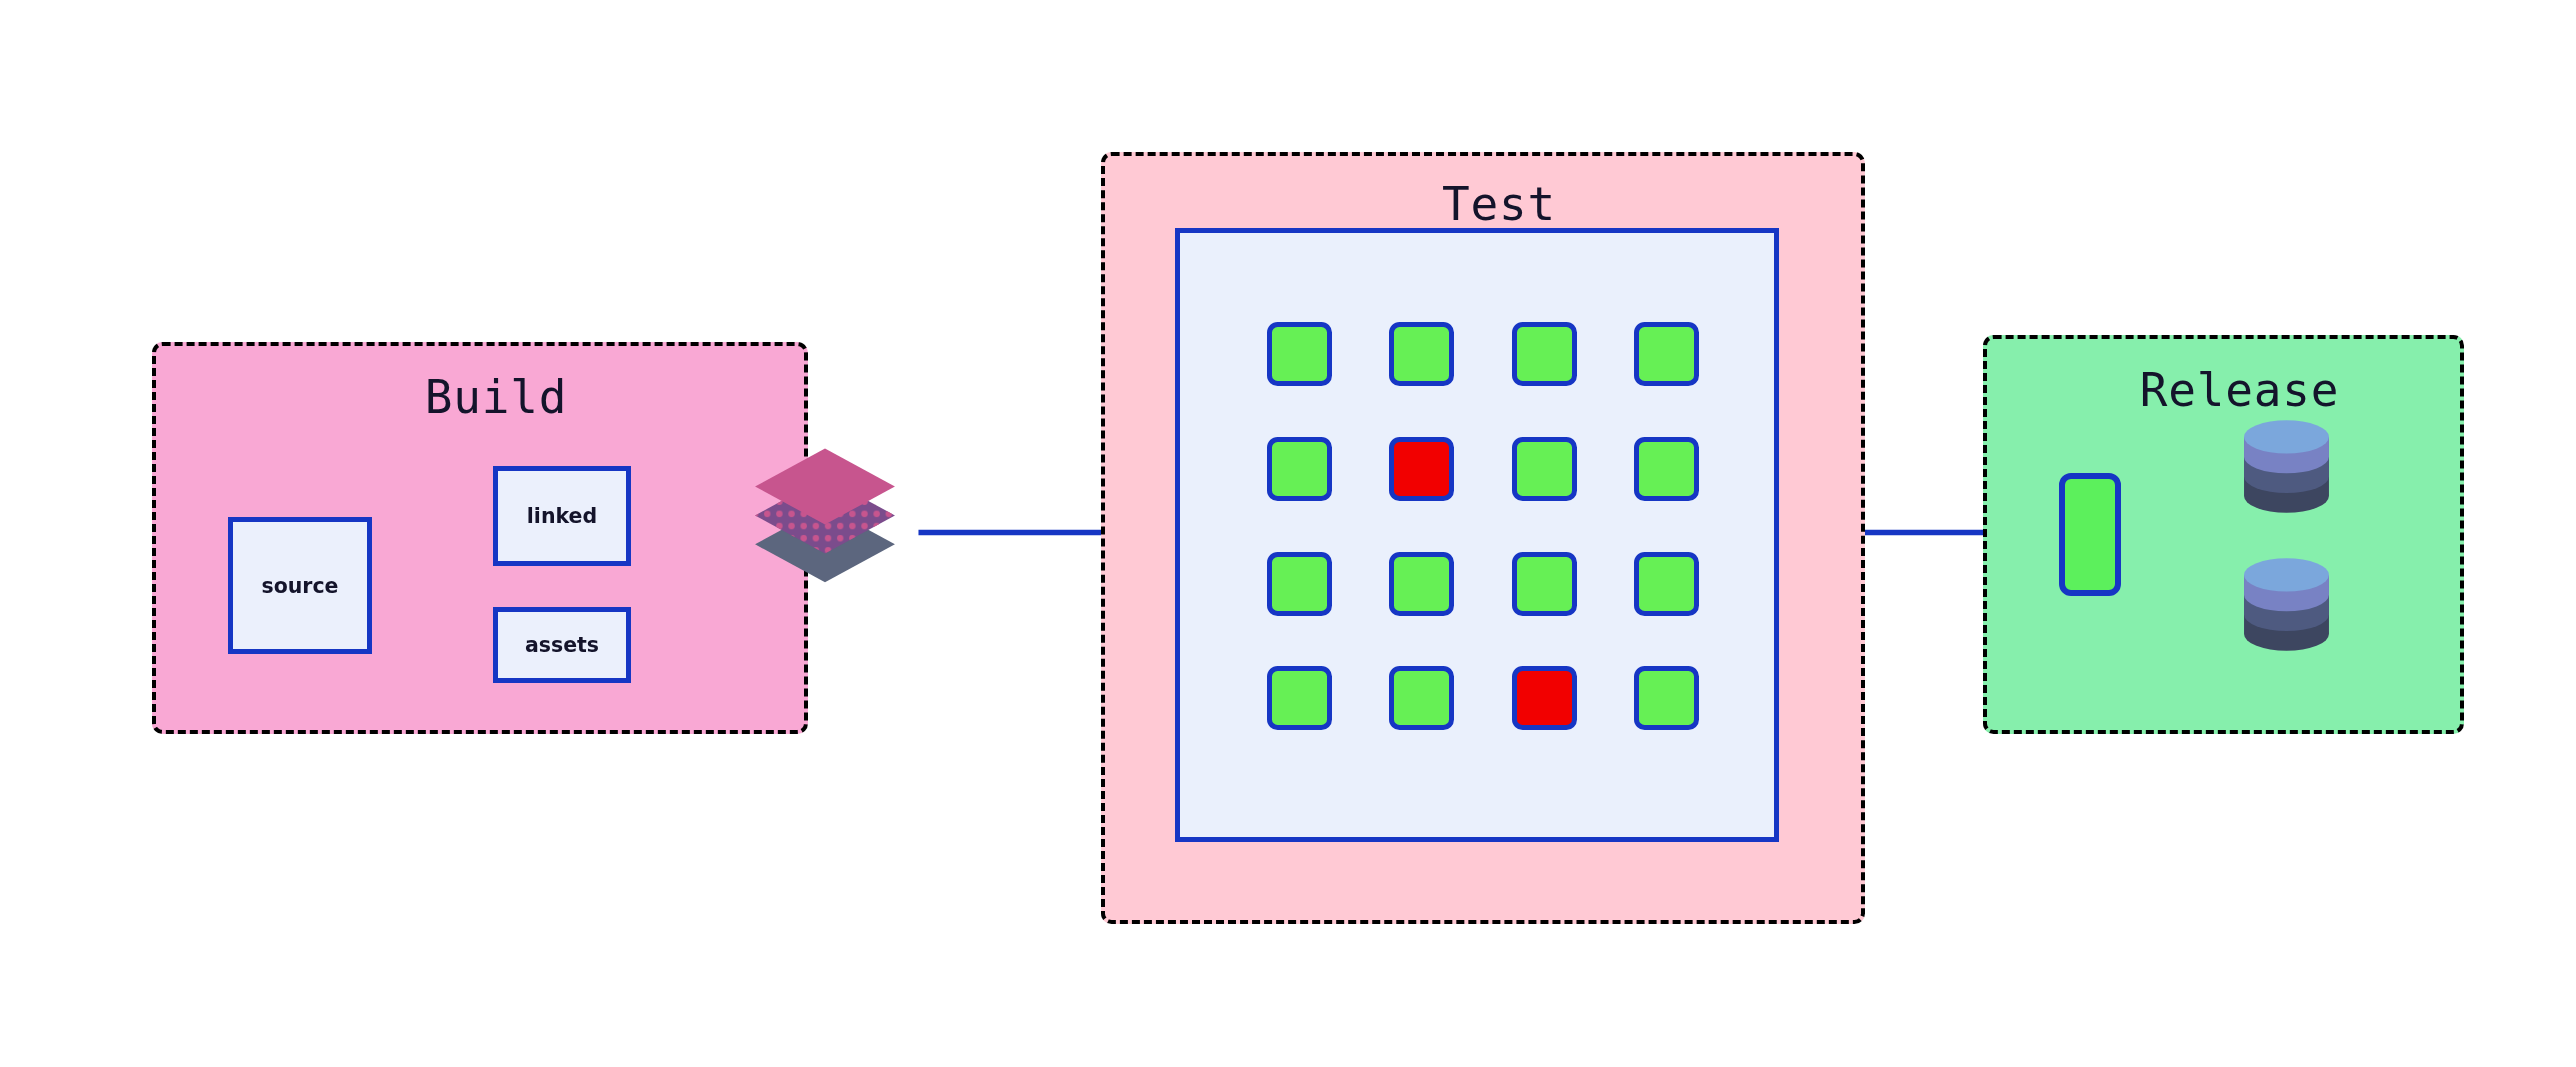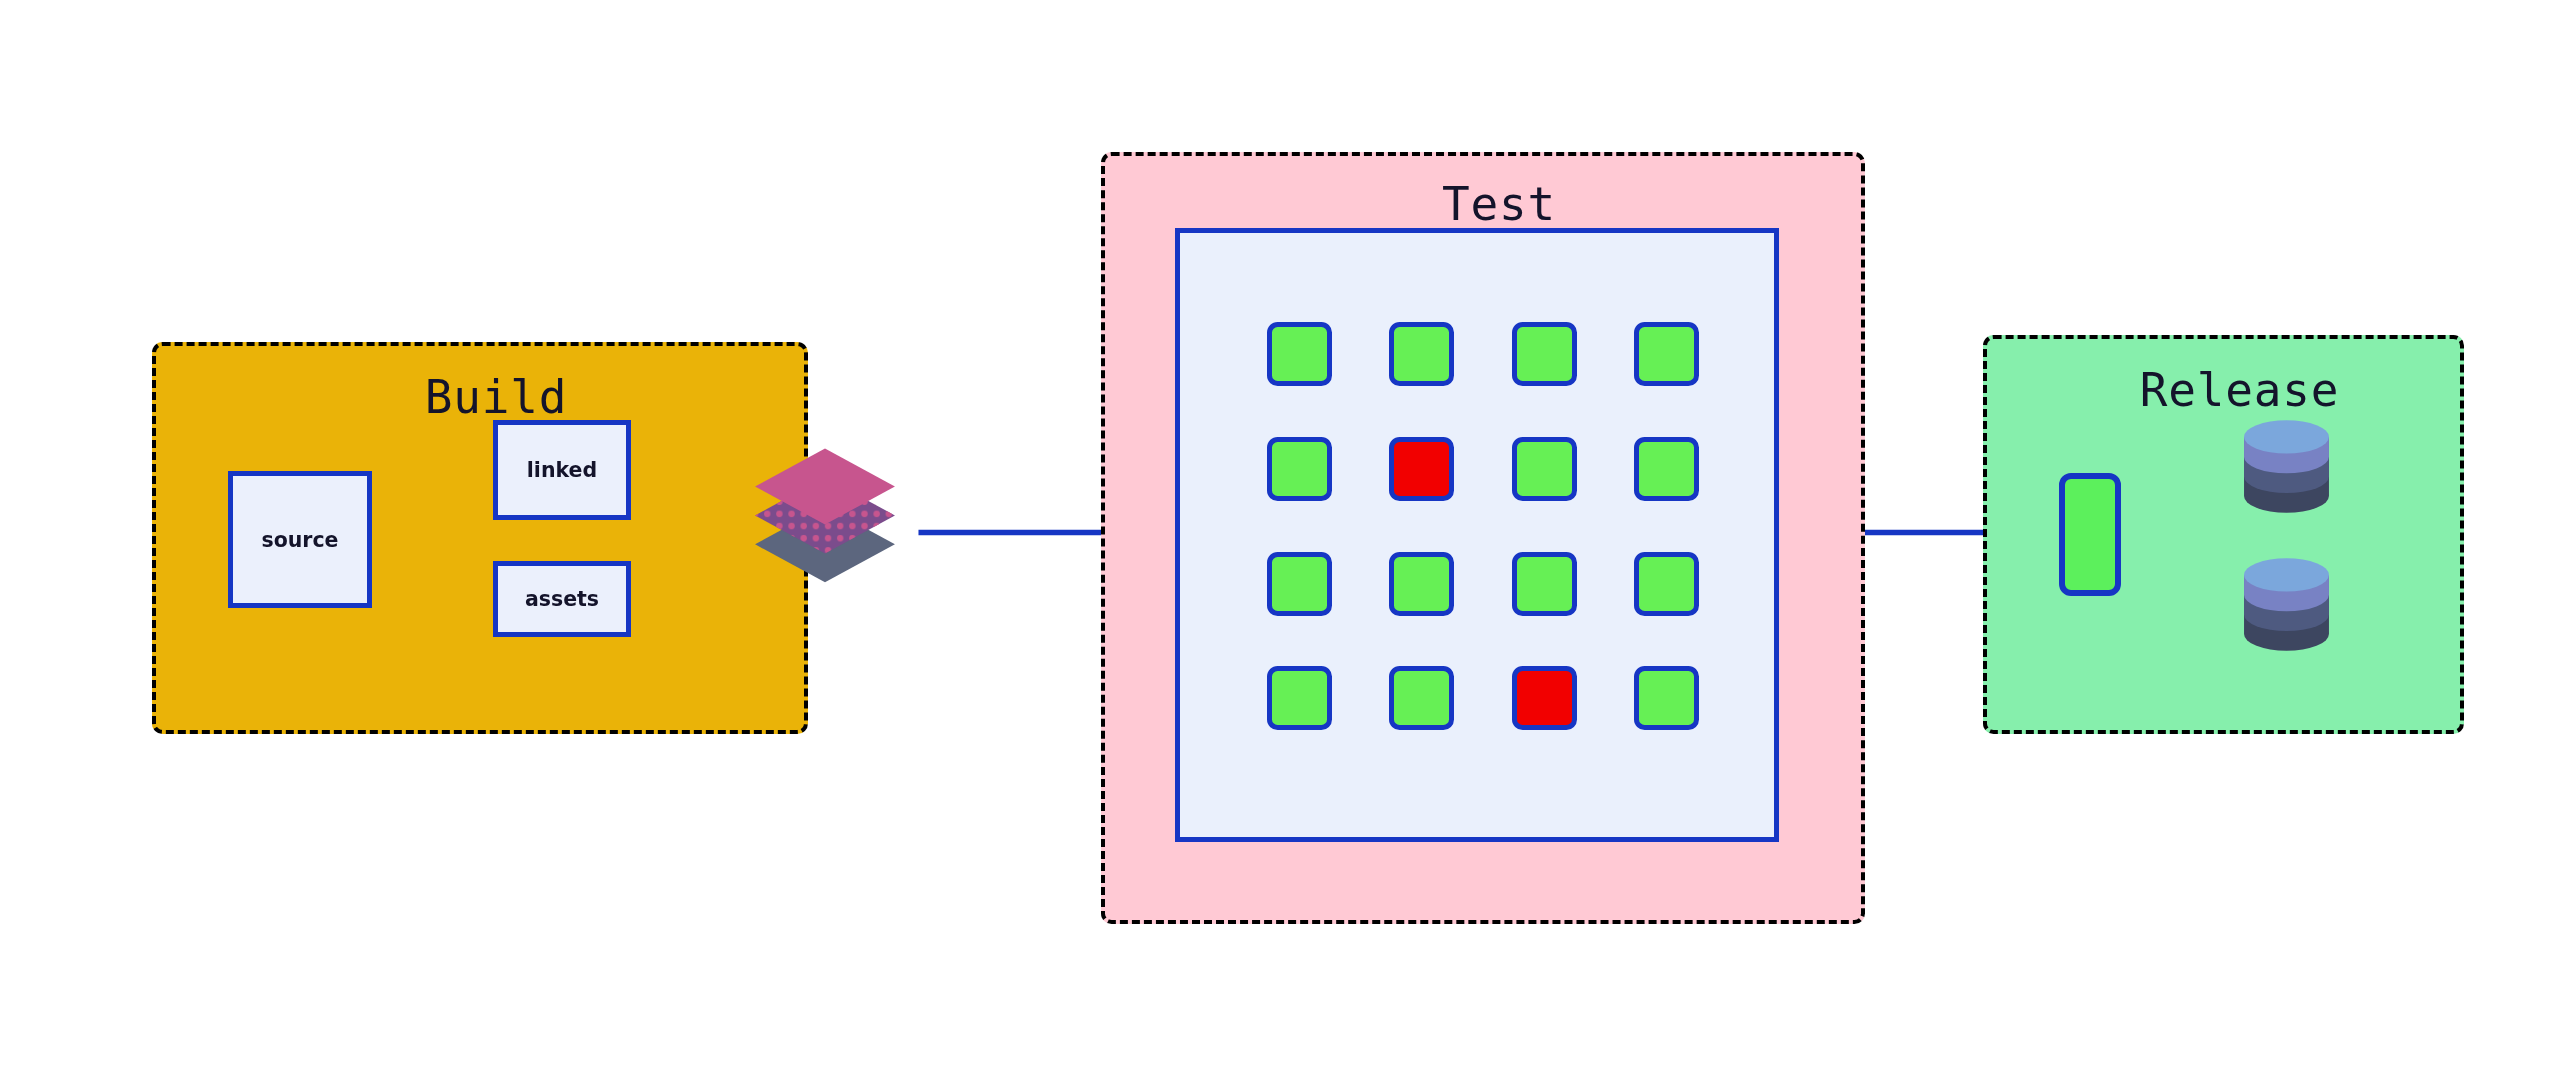--- a/index.html
+++ b/index.html
@@ -25,21 +25,21 @@
     position: absolute;
     border: 4.6px dashed #000000;
     border-radius: 10.6px;
     box-sizing: border-box;
   }
   #stage-build {
     left: 152px;
     top: 342px;
     width: 656px;
     height: 392px;
-    background: #eab308;
+    background: #f9a8d4;
   }
   #stage-test {
     left: 1101px;
     top: 152px;
     width: 764px;
     height: 772px;
     background: #FFC9D4;
   }
   #stage-release {
     left: 1983px;
@@ -68,20 +68,21 @@
     background: #EBF0FC;
     border: 5.3px solid #1636C4;
     box-sizing: border-box;
     display: flex;
     align-items: center;
     justify-content: center;
     font-family: "DejaVu Sans", sans-serif;
     font-weight: bold;
     font-size: 20.5px;
     color: #14142B;
+    margin-top: 46px;
   }
   #node-source { left: 228px; top: 471px; width: 144px; height: 137px; }
   #node-linked { left: 493px; top: 420px; width: 138px; height: 100px; }
   #node-assets { left: 493px; top: 561px; width: 138px; height: 76px; }
 
   .grid-cell {
     position: absolute;
     width: 65px;
     height: 64px;
     border: 5.3px solid #1636C4;

